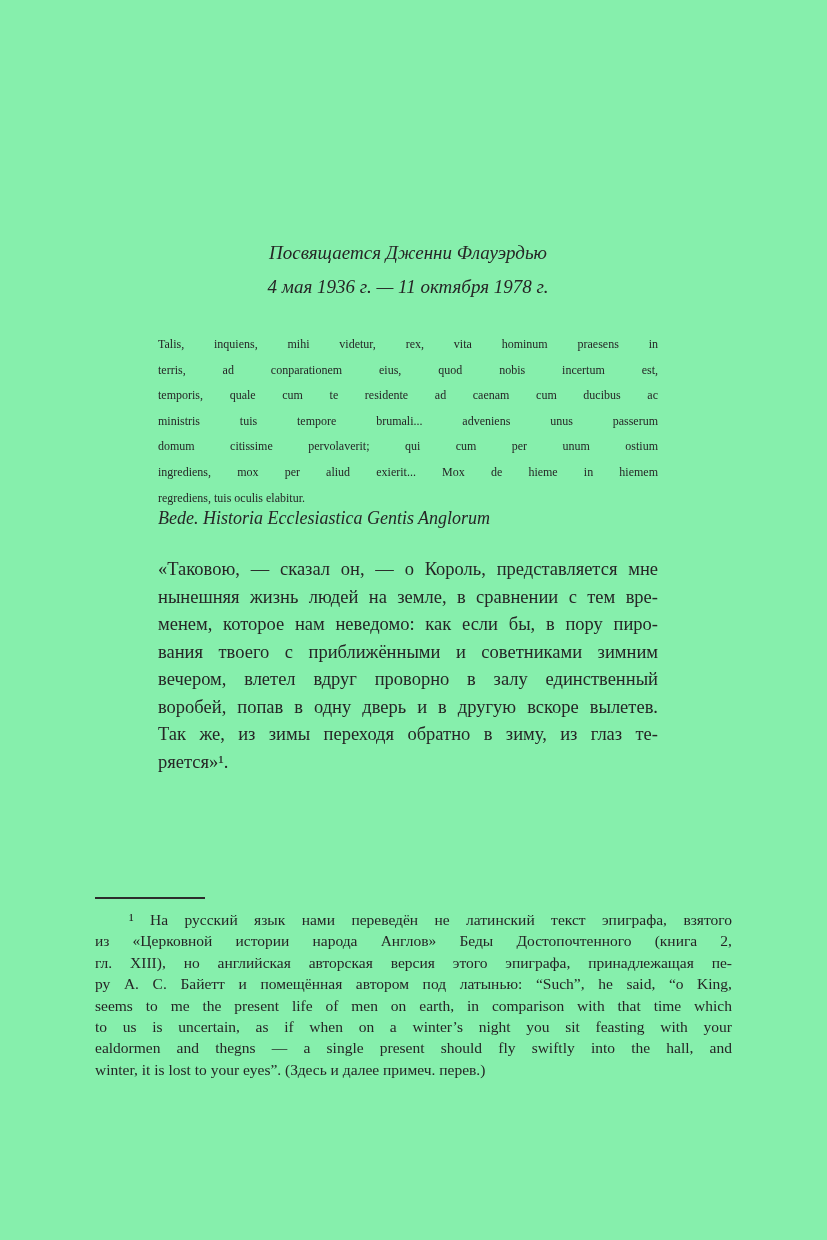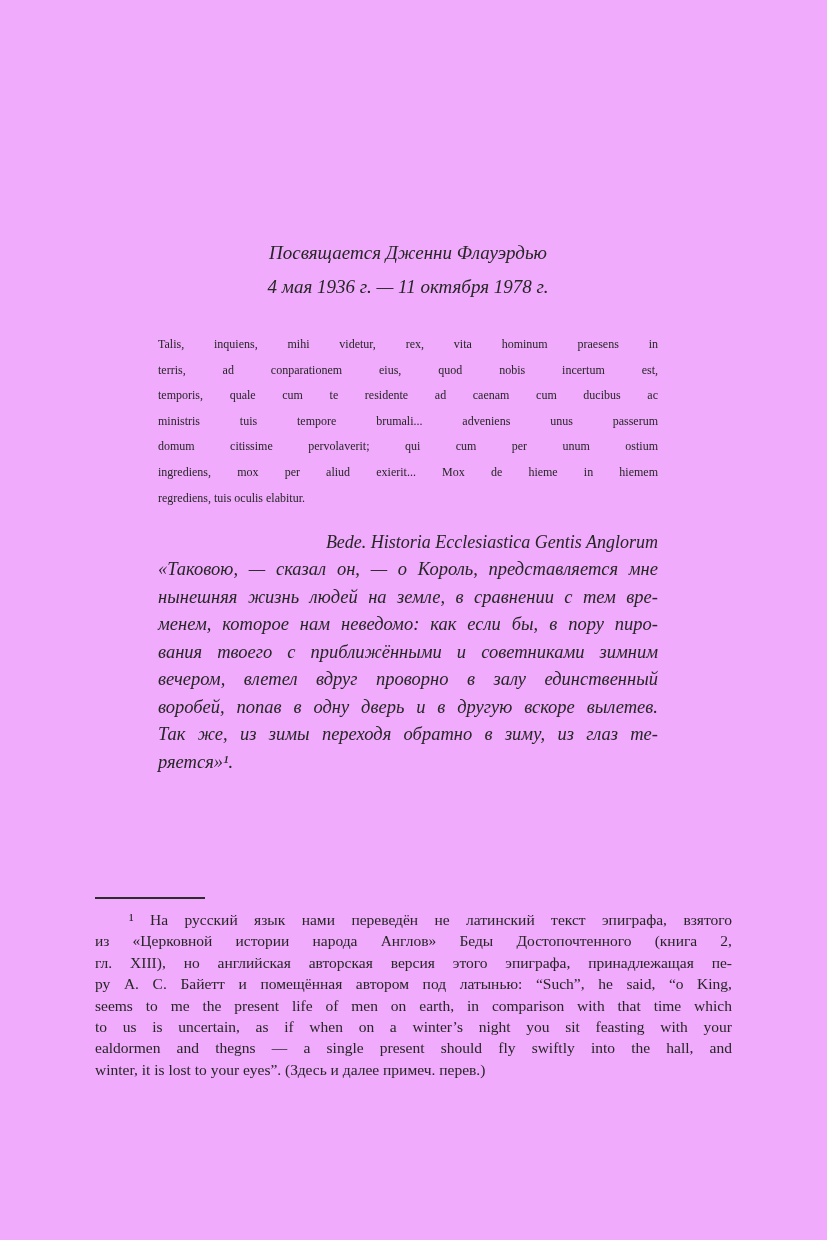--- a/index.html
+++ b/index.html
@@ -4,21 +4,21 @@
 <style>
   html, body {
     margin: 0;
     padding: 0;
     background: #ffffff;
   }
   .page {
     position: relative;
     width: 827px;
     height: 1240px;
-    background: #f0abfc;
+    background: #86efac;
     color: #262626;
     font-family: "Liberation Serif", "DejaVu Serif", serif;
     overflow: hidden;
   }
   
   .dedication {
     position: absolute;
     left: 158px;
     top: 236px;
     width: 500px;
@@ -42,34 +42,31 @@
     white-space: normal;
   }
   .jline.last {
     text-align-last: left;
   }
   .attribution {
     position: absolute;
     left: 158px;
     top: 505px;
     width: 500px;
-    text-align: right;
     font-style: italic;
     font-size: 18px;
     line-height: 26px;
-    margin-top: 24px;
   }
   .russian-block {
     position: absolute;
     left: 158px;
     top: 556px;
     width: 500px;
     font-size: 18.5px;
     line-height: 27.5px;
-    font-style: italic;
   }
   
   .footnote-rule {
     position: absolute;
     left: 95px;
     top: 897px;
     width: 110px;
     height: 2px;
     background: #2c2c2c;
   }

